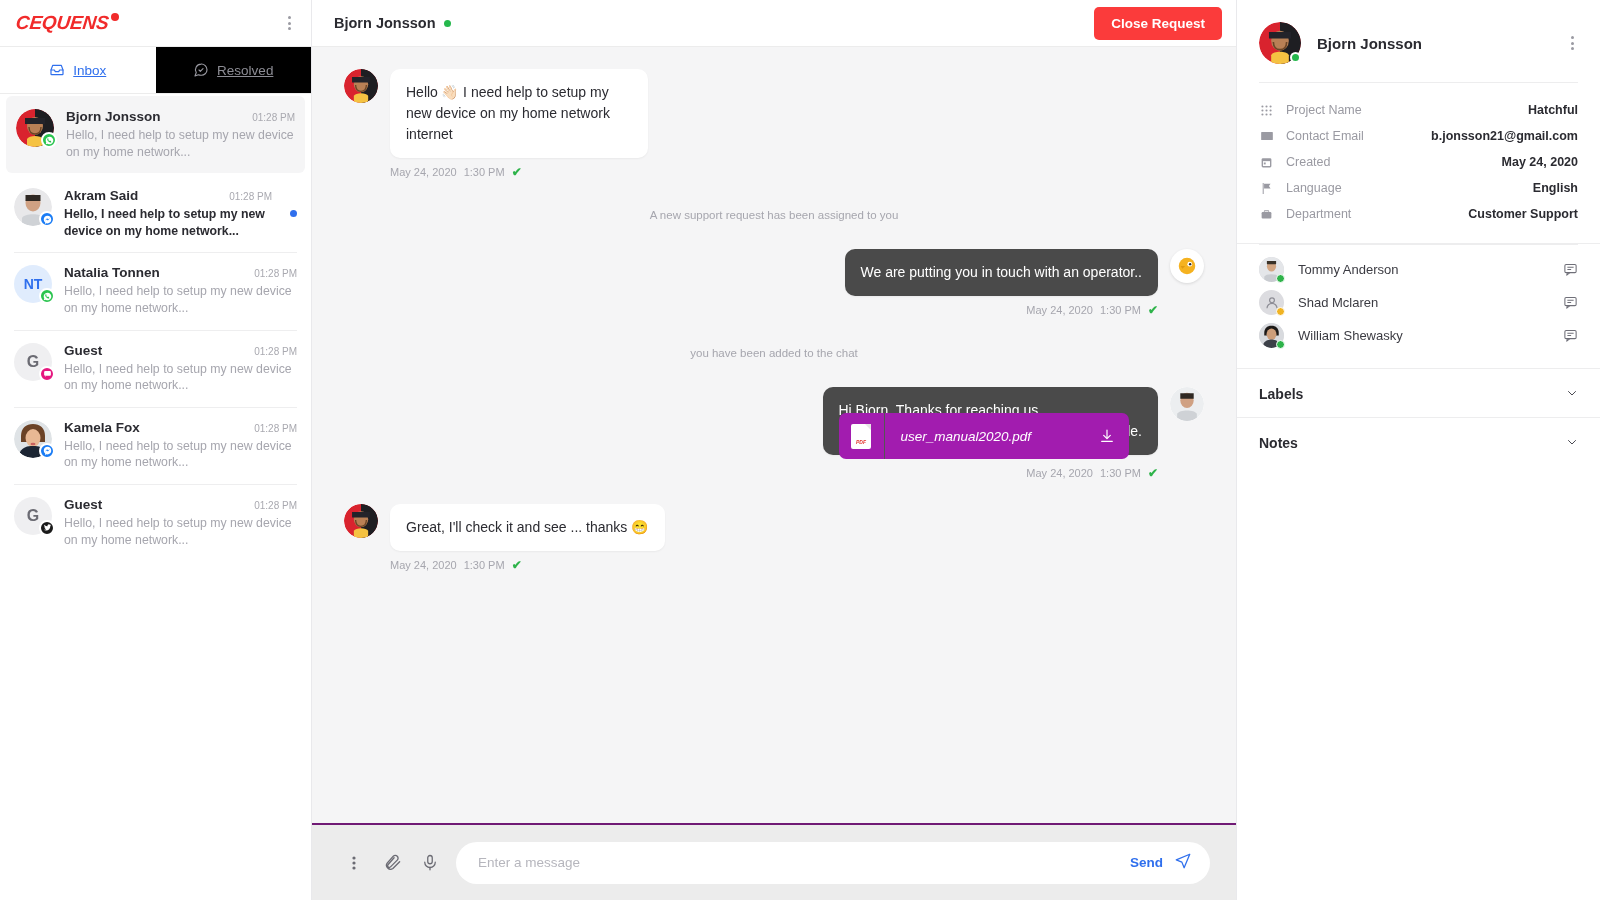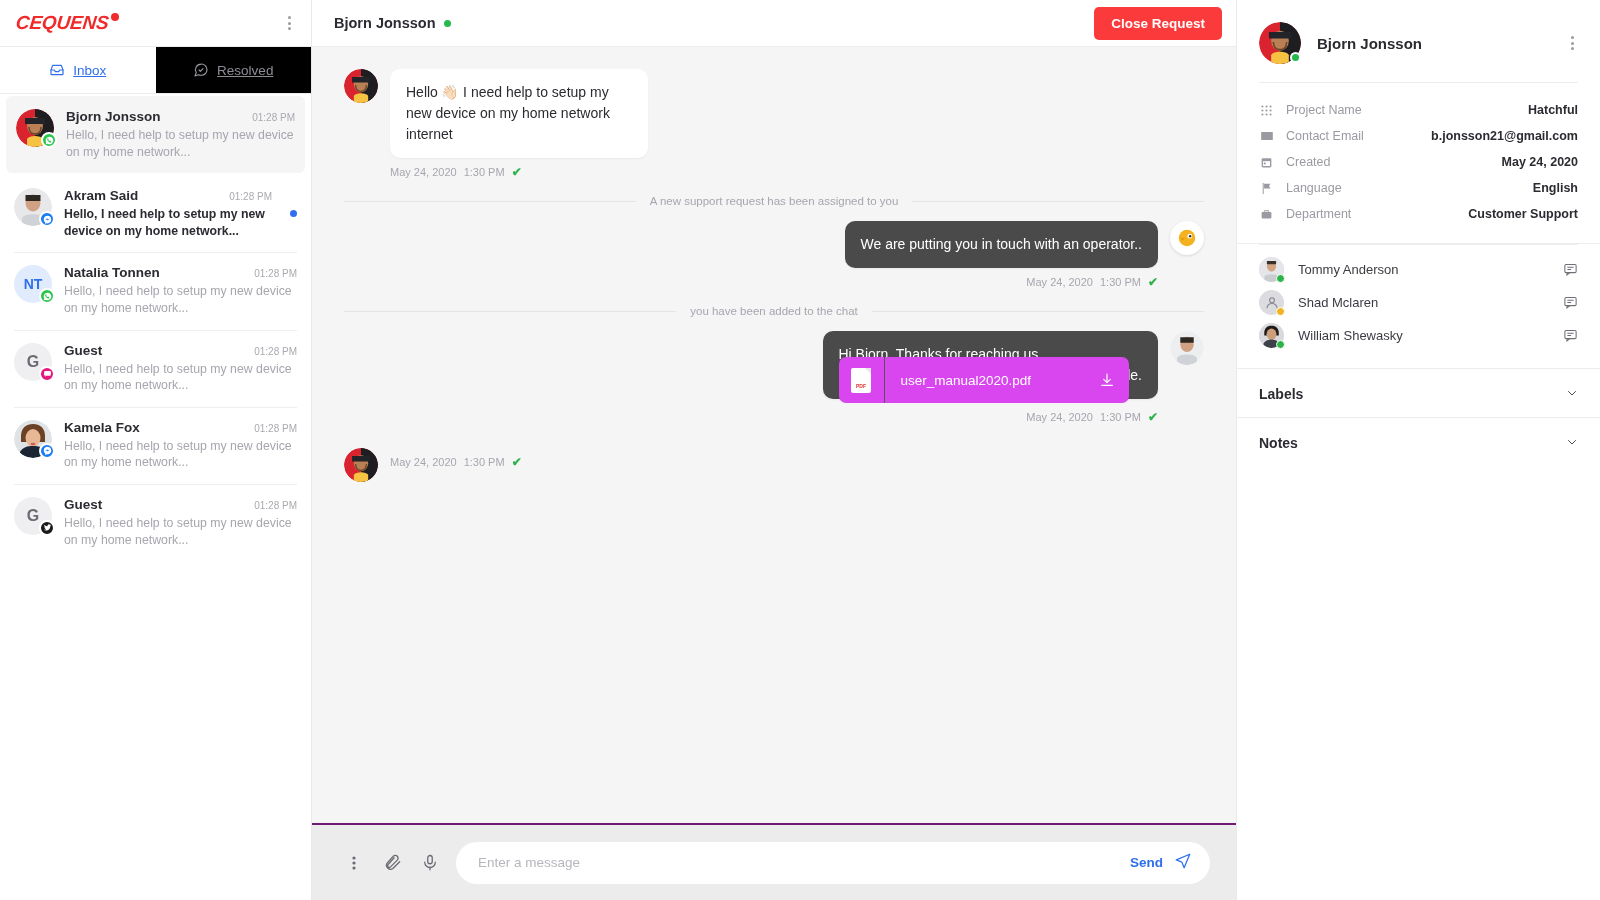--- a/index.html
+++ b/index.html
@@ -123,27 +123,28 @@
   }
   .bubble.dark { background: #4a4a4a; color: #fff; }
   .meta {
     font-size: 11px; color: #a6a6ae; margin-top: 7px;
     display: flex; align-items: center; gap: 7px;
   }
   .meta .tick { color: #2eb34a; font-size: 12px; font-weight: 700; }
   .divider-row {
     display: flex; align-items: center; gap: 14px;
     margin: 16px 0 14px 0;
+    flex-direction: column;
   }
   .divider-row .line { flex: 1; height: 1px; background: #e4e4e7; }
   .divider-row .txt { font-size: 11.5px; color: #a6a6ae; white-space: nowrap; }
 
   .file-card {
-    margin-top: 12px; background: #d946ef; border-radius: 7px;
-    display: flex; align-items: center; overflow: hidden; cursor: pointer;
+    margin-top: 12px; background: #a21caf; border-radius: 7px;
+    display: flex; align-items: center; overflow: hidden; cursor: pointer; font-style: italic;
   }
   .file-icon-box {
     width: 46px; height: 46px; display: flex; align-items: center; justify-content: center;
     border-right: 1px solid #555;
   }
   .pdf-glyph {
     width: 20px; height: 25px; background: #fff; border-radius: 2px;
     position: relative; display: flex; align-items: flex-end; justify-content: center;
   }
   .pdf-glyph::after {
@@ -539,20 +540,21 @@
                 <rect width="38" height="38" fill="#d9232e"></rect>
                 <path d="M19 0h19v38H19z" fill="#1e1e22"></path>
                 <ellipse cx="19" cy="17" rx="8" ry="9" fill="#b98055"></ellipse>
                 <path d="M9 9h20v6H9z" fill="#23232a"></path>
                 <path d="M11 30c2-4 14-4 16 0v8H11z" fill="#f5c242"></path>
                 <path d="M13 18c0 5 3 7 6 7s6-2 6-7" fill="none" stroke="#6b4526" stroke-width="1.5"></path>
               </g>
             </svg>
         </div>
         <div class="bubble-col">
+          <div class="bubble" style="white-space:nowrap">Great, I'll check it and see ... thanks 😁</div>
           <div class="meta">
             <span>May 24, 2020</span>
             <span>1:30 PM</span>
             <span class="tick">✔</span>
           </div>
         </div>
       </div>
 
     </div>
 

